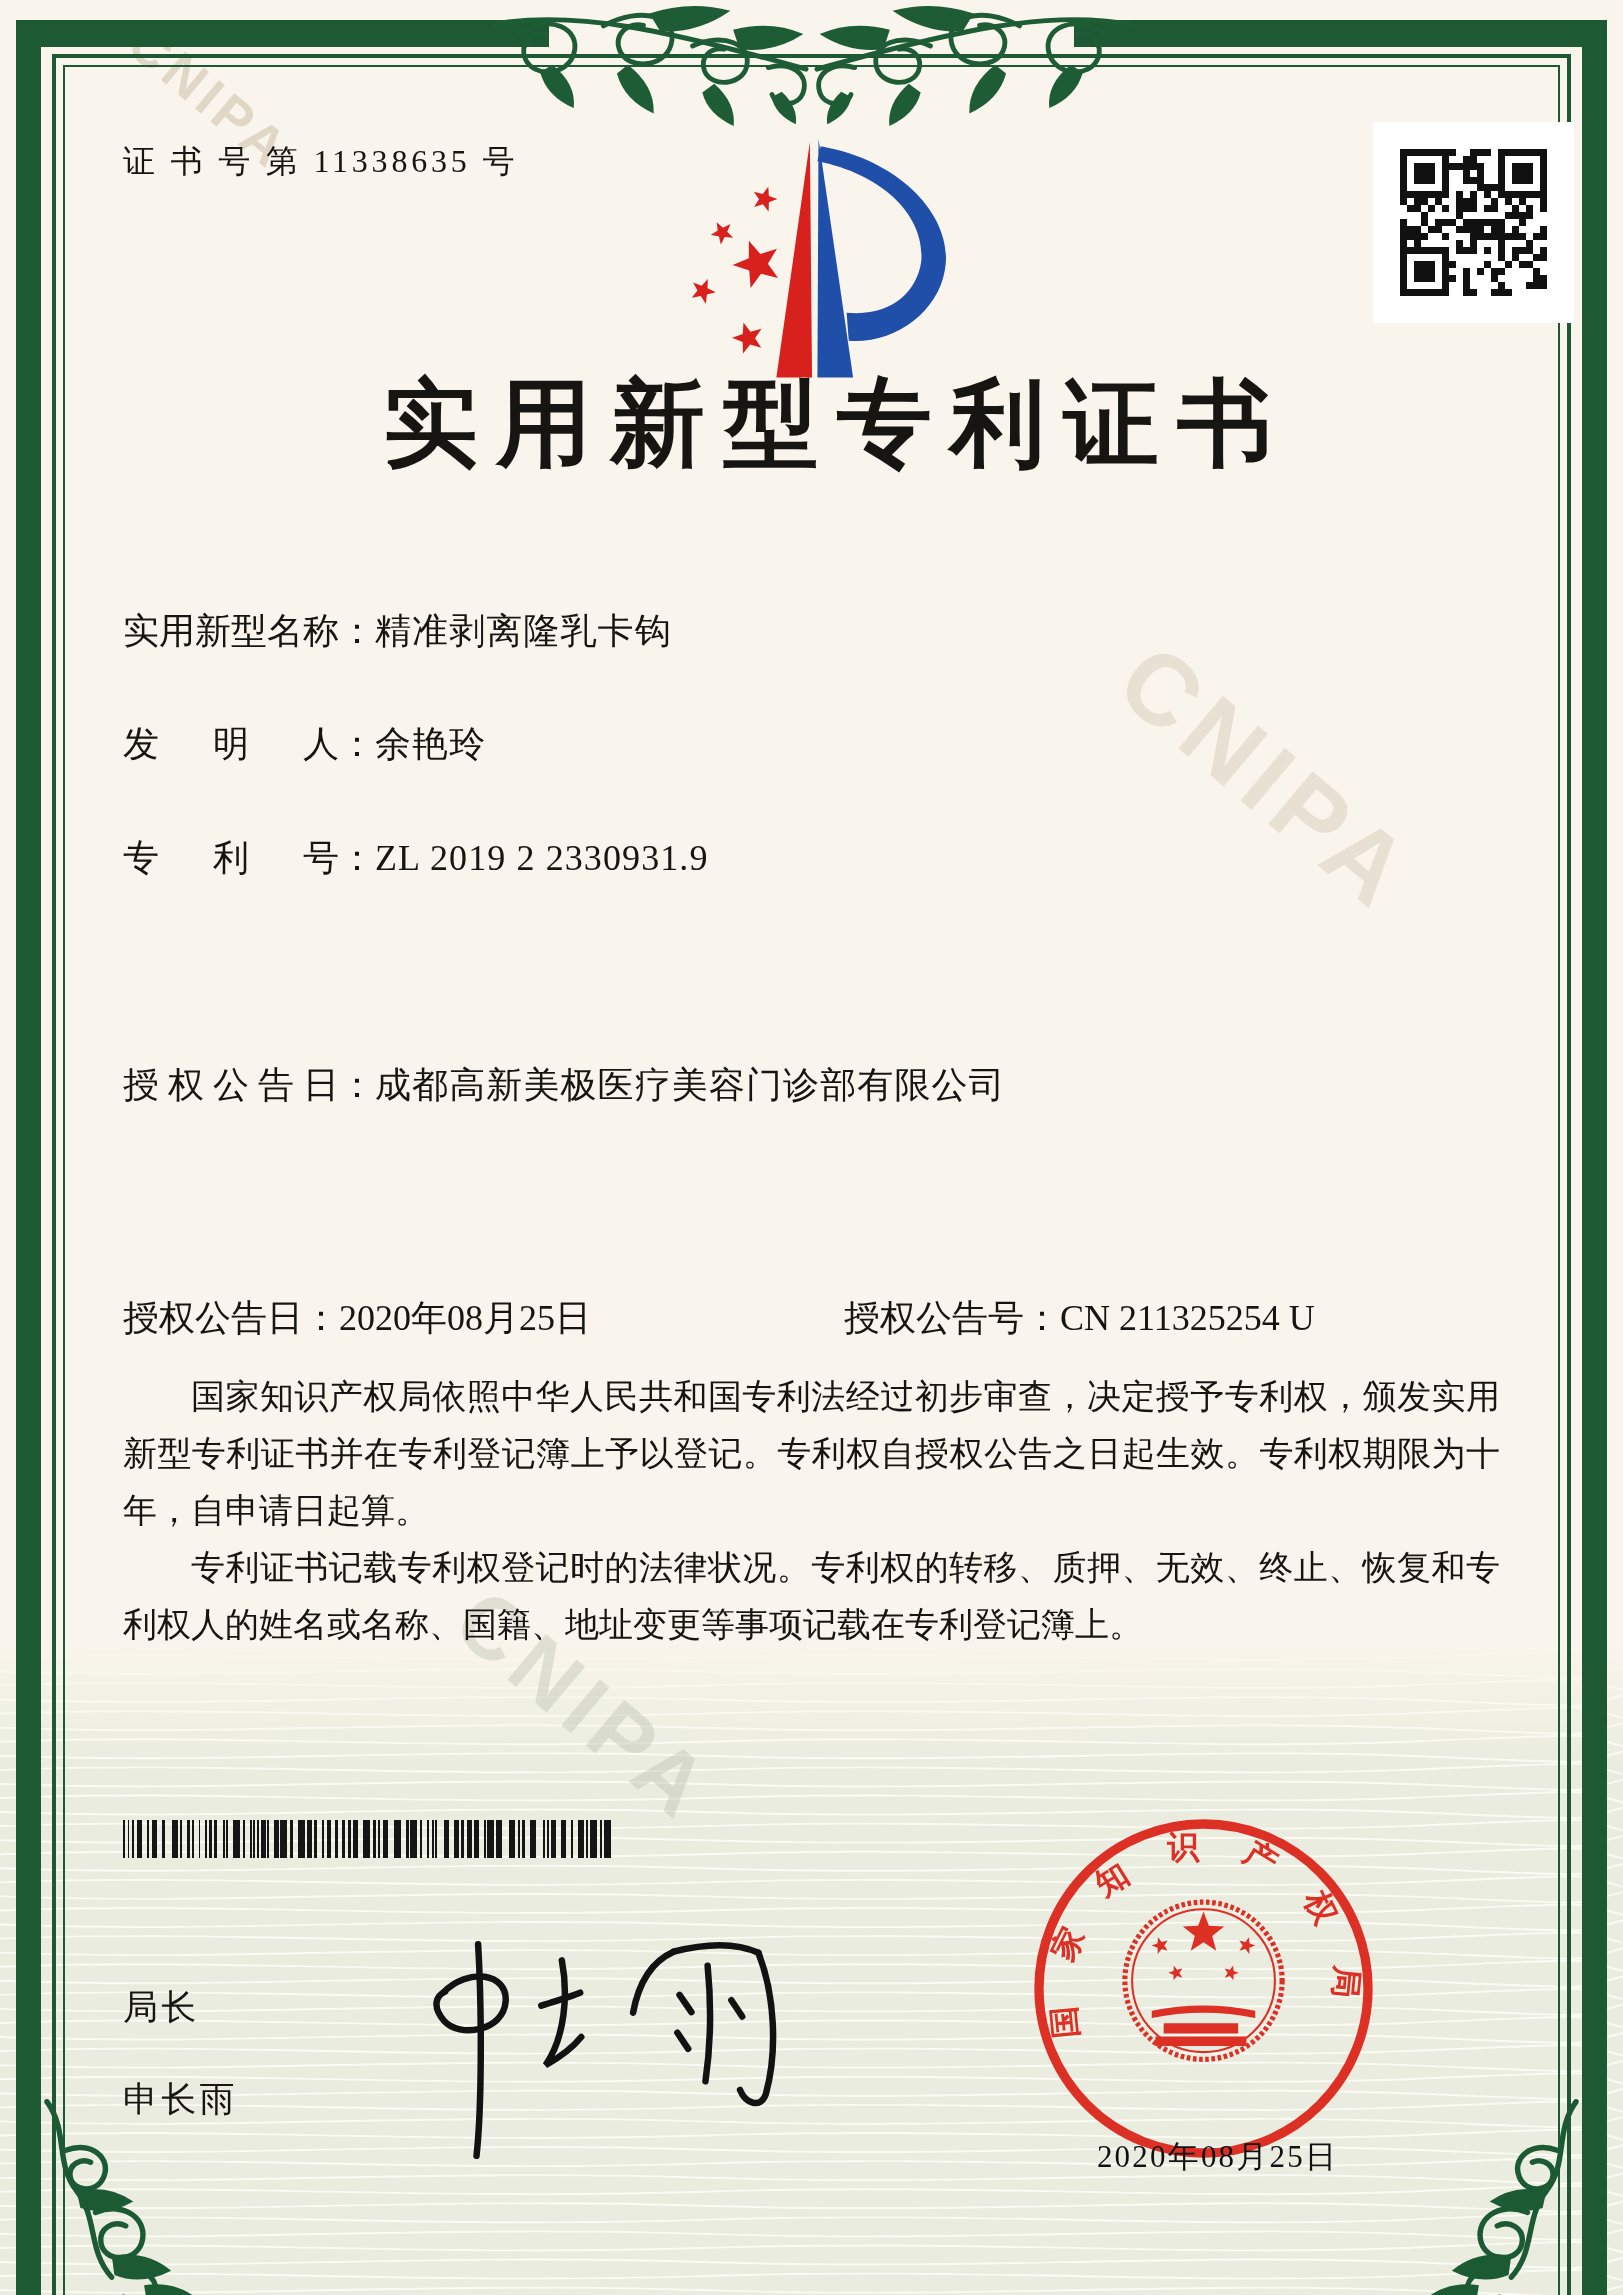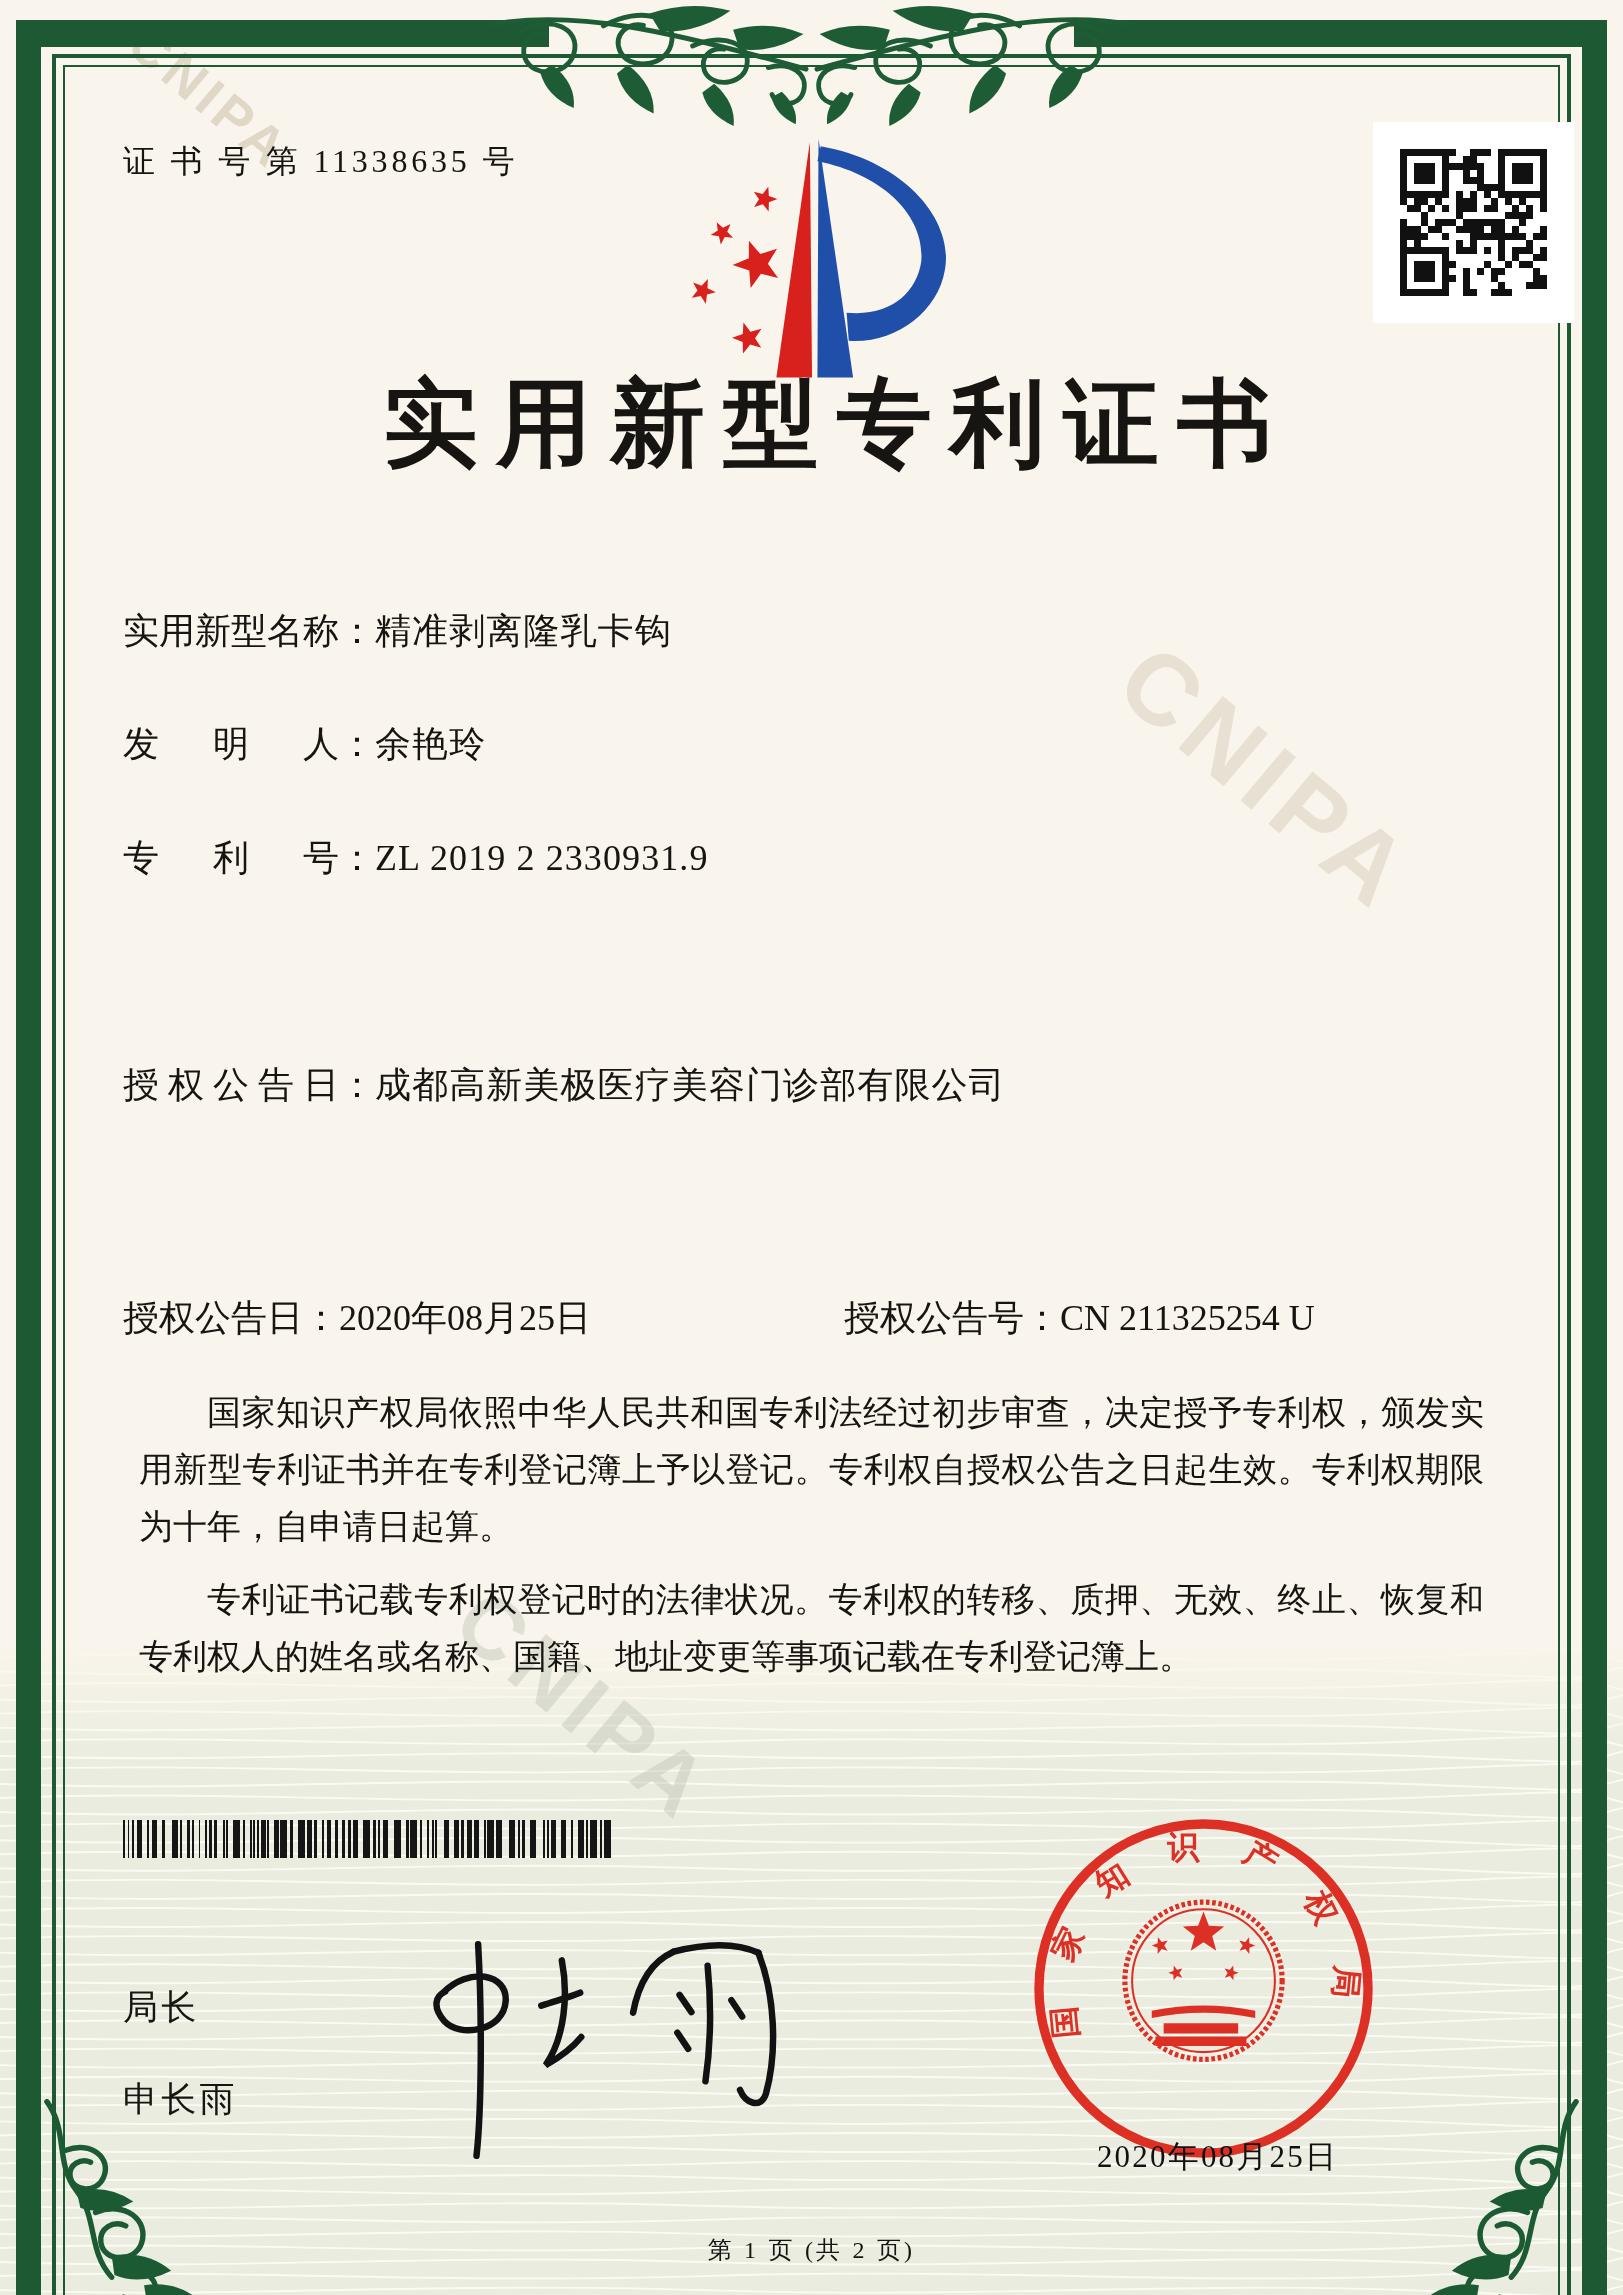--- a/index.html
+++ b/index.html
@@ -40,21 +40,21 @@
   
   .field{position:absolute;left:123px;font-size:36px;line-height:1.62;width:1385px;}
   .flabel{display:inline-block;width:216px;text-align:justify;text-align-last:justify;vertical-align:top;}
   .fcolon{display:inline-block;vertical-align:top;}
   .fvalue{display:inline-block;vertical-align:top;max-width:952px;letter-spacing:1.1px;}
   .grantrow{position:absolute;left:123px;top:1294px;font-size:36px;width:1385px;}
   .grant2{position:absolute;left:721px;top:0;}
   
   .bodytext{position:absolute;left:123px;top:1368px;width:1377px;font-size:34px;
             line-height:1.68;text-align:justify;}
-  .bodytext p{margin:16px;text-indent:2em;}
+  .bodytext p{margin:0;text-indent:2em;}
   
   .barcode{position:absolute;left:123px;top:1820px;width:493px;height:38px;display:flex;align-items:stretch;}
   .barcode i{display:block;height:100%;}
   .barcode .b{background:#151515;}
   .director-title{position:absolute;left:123px;top:1984px;font-size:35px;letter-spacing:3.2px;}
   .director-name{position:absolute;left:123px;top:2076px;font-size:35px;letter-spacing:3.2px;}
   .signature{position:absolute;left:379px;top:1929px;}
   .sealwrap{position:absolute;left:1025px;top:1810px;}
   .sealdate{position:absolute;left:1055px;top:2136px;width:325px;text-align:center;
             font-size:31px;letter-spacing:2.2px;color:#111;}
@@ -836,16 +836,15 @@
             <polygon points="402.4,300.7 403.0,311.2 413.0,314.8 403.1,318.6 402.8,329.2 396.1,321.0 386.0,324.0 391.7,315.1 385.7,306.4 396.0,309.0"></polygon>
           </g>
         <path d="M245,388 Q345,368 445,388 L445,402 Q345,382 245,402 Z" fill="#dd2218"></path>
         <path d="M268,412 L412,412 L412,432 L268,432 Z" fill="#dd2218"></path>
         <path d="M252,438 L428,438 L428,456 L252,456 Z" fill="#dd2218"></path>
       </g>
     </g>
   </svg>
   <div class="sealdate">2020年08月25日</div>
 
-  <div class="footer">第 1 页 (共 2 页)</div>
 
 </div>
 
 
 </body></html>

